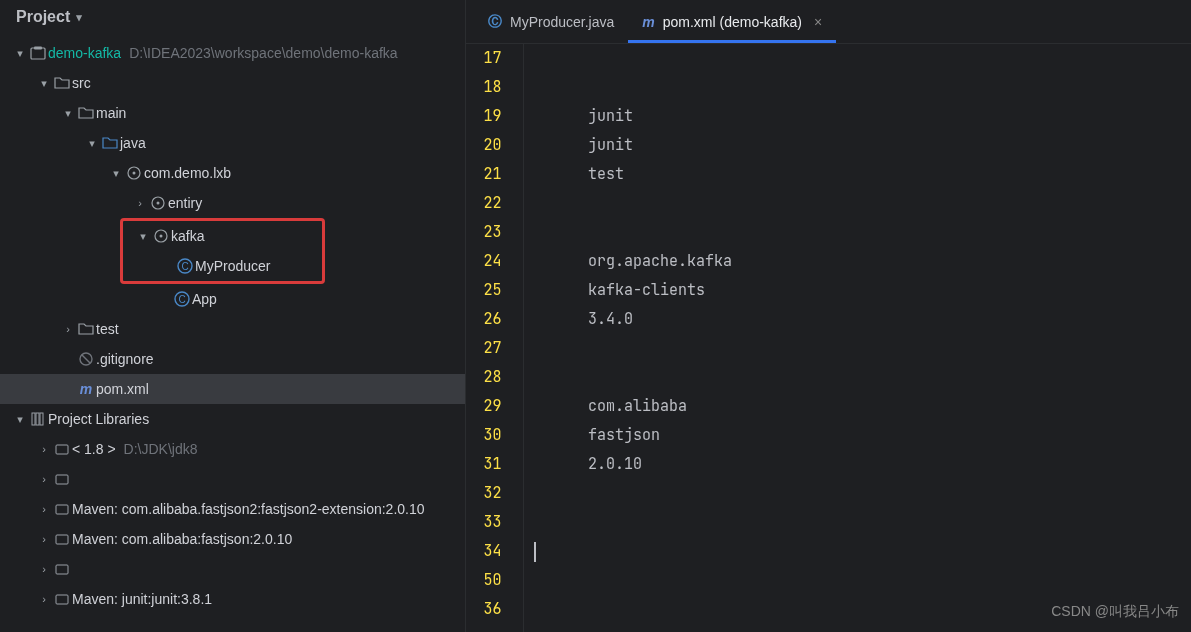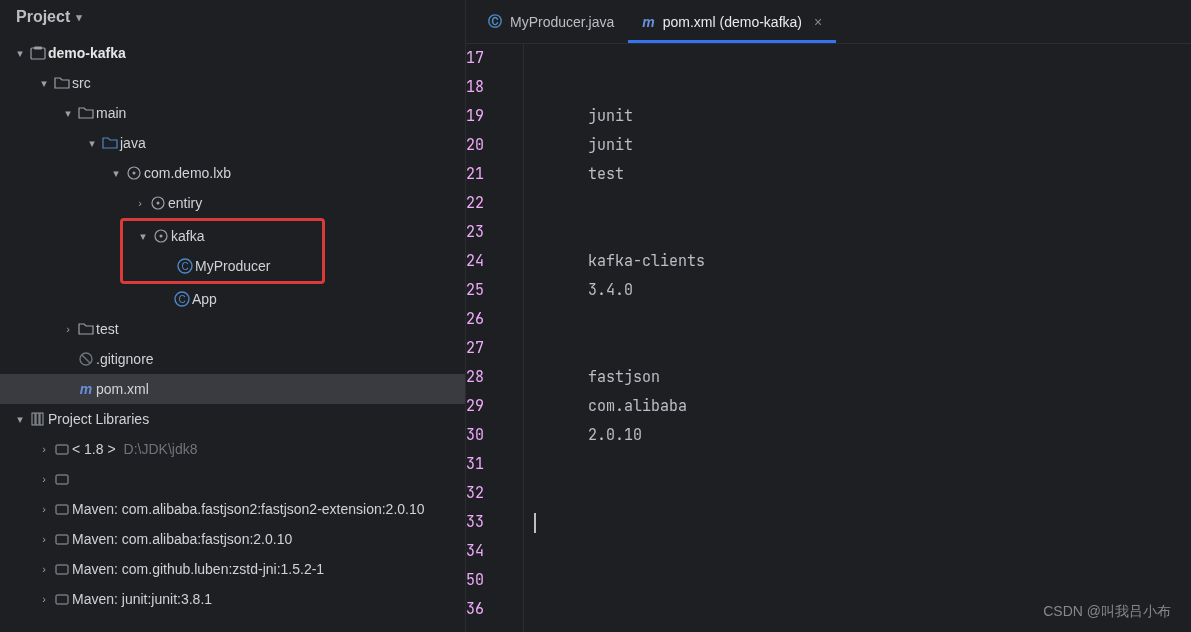--- a/index.html
+++ b/index.html
@@ -37,21 +37,21 @@
   align-items: center;
   height: 30px;
   padding-right: 8px;
   white-space: nowrap;
   cursor: pointer;
 }
 .tree-row.selected { background: #393b40; }
 .tree-row .chevron { width: 16px; text-align: center; color: #9aa0a6; font-size: 11px; }
 .tree-row .icon { width: 20px; display: inline-flex; justify-content: center; }
 .tree-row .label { color: #d0d2d8; }
-.tree-row .label.bold { font-weight: 700; color: #e5e5e5; }
+.tree-row .label.bold { font-weight: 400; color: #14b8a6; }
 .tree-row .path { color: #6f737a; margin-left: 8px; }
 .ind { display: inline-block; }
 .folder-icon { color: #9aa0a6; }
 .class-icon { color: #4a88c7; }
 .m-icon { color: #6a8fd8; font-style: italic; font-weight: 700; }
 .gitignore-icon { color: #6f737a; }
 .lib-icon { color: #9aa0a6; }
 .red-box {
   border: 3px solid #d93b3b;
   border-radius: 4px;
@@ -95,22 +95,22 @@
 
 .editor {
   display: flex;
   flex: 1;
   font-family: "JetBrains Mono", "Consolas", monospace;
   font-size: 15px;
   line-height: 29px;
 }
 .gutter {
   width: 58px;
-  text-align: left;
-  color: #f0abfc;
+  text-align: center;
+  color: #fde047;
   padding-right: 4px;
   user-select: none;
   border-right: 1px solid #2b2d30;
 }
 .code {
   flex: 1;
   padding-left: 10px;
   position: relative;
 }
 .code-line { white-space: pre; }
@@ -118,21 +118,21 @@
 .content { color: #bcbec4; }
 .dep-tag { color: #6a8759; }
 .cursor {
   display: inline-block;
   width: 2px; height: 20px;
   background: #bcbec4;
   vertical-align: middle;
 }
 .watermark {
   position: absolute;
-  right: 20px;
+  right: 12px;
   bottom: 6px;
   color: #888;
   font-size: 14px;
   font-family: "Segoe UI", Arial, sans-serif;
 }
 svg { width: 16px; height: 16px; }
 </style>
 </head>
 <body>
 
@@ -146,20 +146,21 @@
     <div class="tree-row">
       <span class="ind" style="width:12px"></span>
         <span class="chevron">▾</span>
       <span class="icon">
           <svg viewBox="0 0 16 16">
             <rect x="1" y="3" width="14" height="11" rx="1" fill="none" stroke="#9aa0a6" stroke-width="1.2"></rect>
             <rect x="4" y="1.5" width="8" height="3" rx="1" fill="#9aa0a6"></rect>
           </svg>
         </span>
       <span class="label bold">demo-kafka</span>
+      <span class="path">D:\IDEA2023\workspace\demo\demo-kafka</span>
     </div>
 
     <div class="tree-row">
       <span class="ind" style="width:36px"></span>
         <span class="chevron">▾</span>
       <span class="icon folder-icon">
           <svg viewBox="0 0 16 16">
             <path d="M1 3h5l2 2h7v8H1z" fill="none" stroke="#9aa0a6" stroke-width="1.2"></path>
           </svg>
         </span>
@@ -334,21 +335,20 @@
       <span class="label">Maven: com.alibaba:fastjson:2.0.10</span>
     </div>
     <div class="tree-row">
       <span class="ind" style="width:36px"></span>
         <span class="chevron">›</span>
       <span class="icon">
           <svg viewBox="0 0 16 16">
             <rect x="2" y="4" width="12" height="9" rx="1" fill="none" stroke="#9aa0a6"></rect>
           </svg>
         </span>
-      <span class="label">Maven: com.github.luben:zstd-jni:1.5.2-1</span>
     </div>
     <div class="tree-row">
       <span class="ind" style="width:36px"></span>
         <span class="chevron">›</span>
       <span class="icon">
           <svg viewBox="0 0 16 16">
             <rect x="2" y="4" width="12" height="9" rx="1" fill="none" stroke="#9aa0a6"></rect>
           </svg>
         </span>
       <span class="label">Maven: junit:junit:3.8.1</span>
@@ -394,26 +394,27 @@
         <div>36</div>
       </div>
     <div class="code" id="code-area">
       <div class="code-line">  <span class="dep-tag"><dependencies></dependencies></span></div>
         <div class="code-line">    <span class="tag"><dependency></dependency></span></div>
         <div class="code-line">      <span class="tag"><groupid></groupid></span><span class="content">junit</span><span class="tag"></span></div>
         <div class="code-line">      <span class="tag"><artifactid></artifactid></span><span class="content">junit</span><span class="tag"></span></div>
         <div class="code-line">      <span class="tag"><scope></scope></span><span class="content">test</span><span class="tag"></span></div>
         <div class="code-line">    <span class="tag"></span></div>
         <div class="code-line">    <span class="tag"><dependency></dependency></span></div>
+        <div class="code-line">      <span class="tag"><groupid></groupid></span><span class="content">org.apache.kafka</span><span class="tag"></span></div>
         <div class="code-line">      <span class="tag"><artifactid></artifactid></span><span class="content">kafka-clients</span><span class="tag"></span></div>
         <div class="code-line">      <span class="tag"><version></version></span><span class="content">3.4.0</span><span class="tag"></span></div>
         <div class="code-line">    <span class="tag"></span></div>
         <div class="code-line">    <span class="tag"><dependency></dependency></span></div>
+        <div class="code-line">      <span class="tag"><groupid></groupid></span><span class="content">com.alibaba</span><span class="tag"></span></div>
         <div class="code-line">      <span class="tag"><artifactid></artifactid></span><span class="content">fastjson</span><span class="tag"></span></div>
-        <div class="code-line">      <span class="tag"><groupid></groupid></span><span class="content">com.alibaba</span><span class="tag"></span></div>
         <div class="code-line">      <span class="tag"><version></version></span><span class="content">2.0.10</span><span class="tag"></span></div>
         <div class="code-line">    <span class="tag"></span></div>
         <div class="code-line">  <span class="dep-tag"></span></div>
         <div class="code-line"><span class="tag"></span></div>
         <div class="code-line"><span class="cursor"></span></div>
         <div class="watermark">CSDN @叫我吕小布</div>
     </div>
   </div>
 </div>
 

